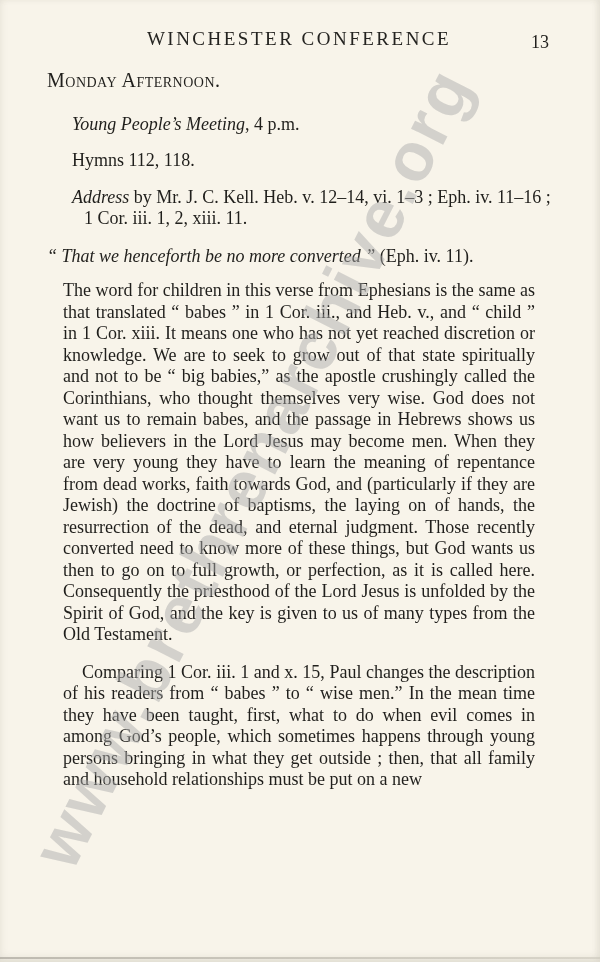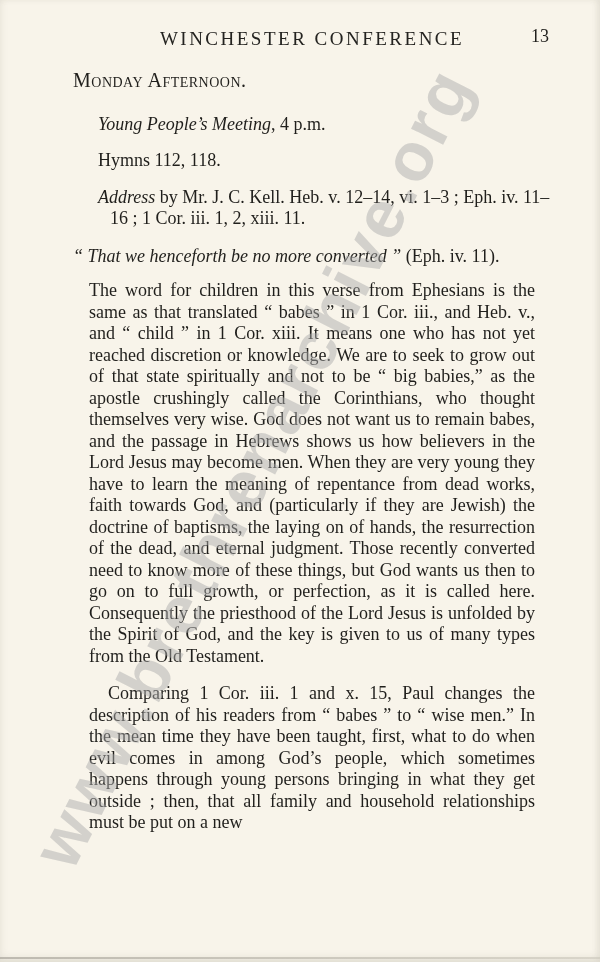--- a/index.html
+++ b/index.html
@@ -8,21 +8,20 @@
     font-family: "Liberation Serif", "DejaVu Serif", serif;
     background:#e9e5da;
   }
   .page {
     position:relative;
     width:600px; height:962px;
     background:#f8f4ea;
     color:#201f1c;
     overflow:hidden;
     box-shadow: inset 0 -4px 8px rgba(60,55,40,0.10), inset -3px 0 6px rgba(60,55,40,0.05);
-    padding-left: 26px;
   }
   .scan-edge {
     position:absolute; left:0; bottom:3px; width:100%; height:2px;
     background:linear-gradient(to right,#97938a,#c8c4b8);
     opacity:.55;
   }
   .watermark {
     position:absolute;
     left:-248px; top:428px;
     width:1000px;
@@ -43,21 +42,21 @@
     height:56px;
   }
   .header-title {
     text-align:center;
     font-size:19px;
     letter-spacing:2.5px;
     color:#242320;
   }
   .page-number {
     position:absolute;
-    right:51px; top:26px;
+    right:51px; top:32px;
     font-size:18px;
   }
   .content {
     position:relative;
     padding:0 49px 0 47px;
     font-size:18px;
     line-height:21.5px;
   }
   .section-heading {
     margin-top:14px;

